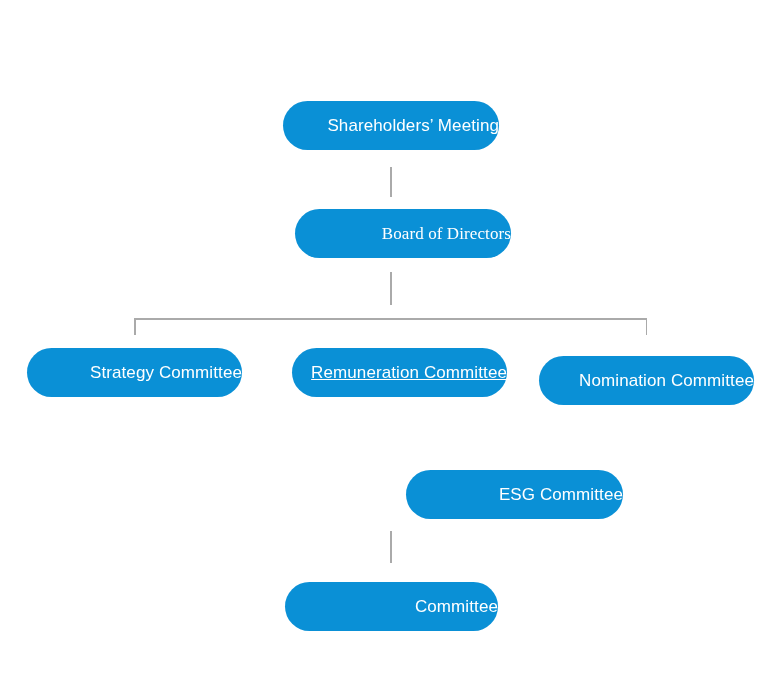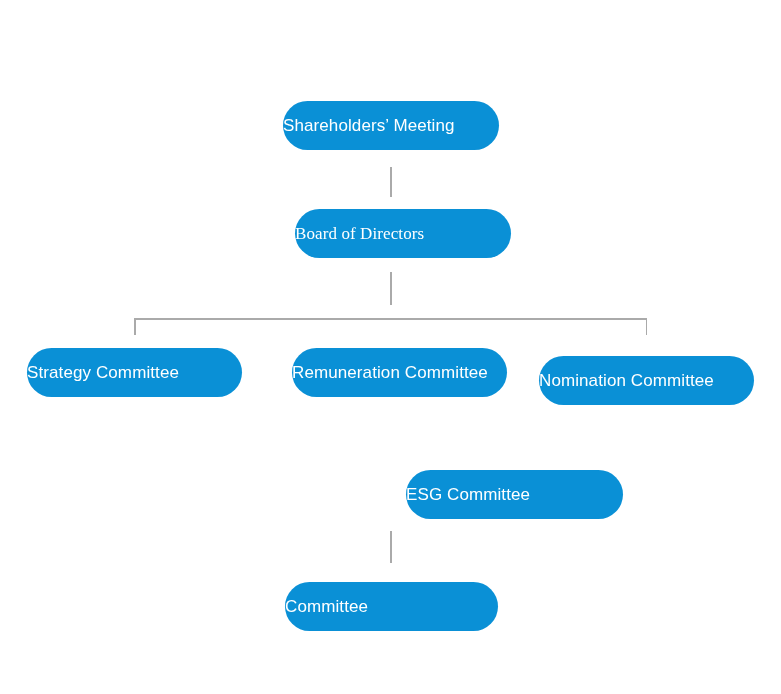--- a/index.html
+++ b/index.html
@@ -18,36 +18,36 @@
   .node {
     position: absolute;
     height: 49px;
     background: #0a90d6;
     border-radius: 24.5px;
     color: #ffffff;
     font-size: 17px;
     letter-spacing: 0.1px;
     display: flex;
     align-items: center;
-    justify-content: flex-start;
+    justify-content: flex-end;
     white-space: nowrap;
     box-sizing: border-box;
   }
   .connector {
     position: absolute;
     background: #aaaaaa;
   }
   .v-line { width: 1.5px; }
   .h-line { height: 1.5px; }
 
   
   #node-shareholders { left: 283px; top: 101px; width: 216px; }
   #node-board        { left: 295px; top: 209px; width: 216px; font-family: Liberation Serif, serif; }
   #node-strategy     { left: 27px;  top: 348px; width: 215px; }
-  #node-remuneration { left: 292px; top: 348px; width: 215px; }
+  #node-remuneration { left: 292px; top: 348px; width: 215px; text-decoration: underline; }
   #node-nomination   { left: 539px; top: 348px; width: 215px; margin-top: 8px; }
   #node-audit        { left: 159px; top: 434px; width: 217px; }
   #node-esg          { left: 406px; top: 434px; width: 217px; margin-top: 36px; }
   #node-management   { left: 285px; top: 582px; width: 213px; }
 
   
   #conn-sh-board     { left: 390px; top: 167px; height: 30px; }
   #conn-board-rail   { left: 390px; top: 272px; height: 33px; }
   #conn-rail         { left: 134px; top: 318px; width: 513px; }
   #conn-drop-left    { left: 134px; top: 318px; height: 17px; }

